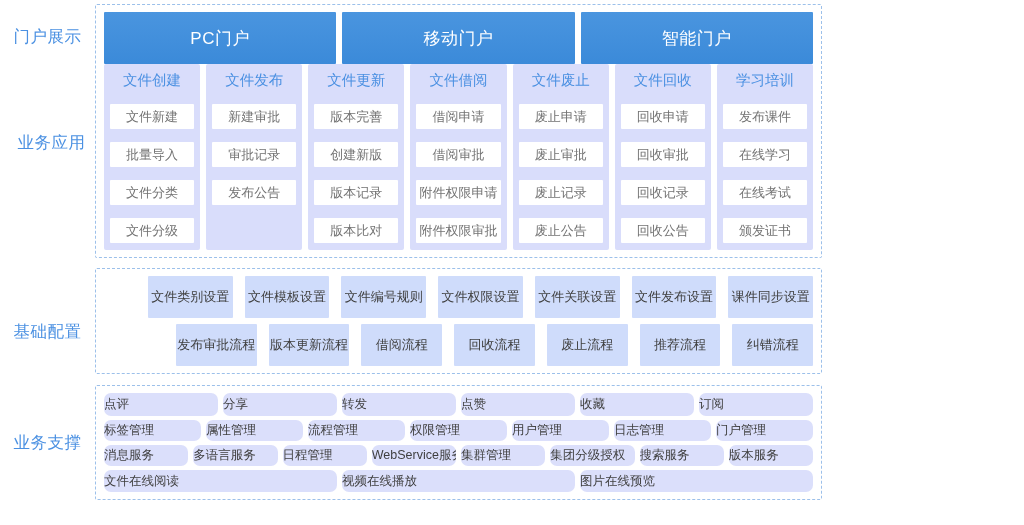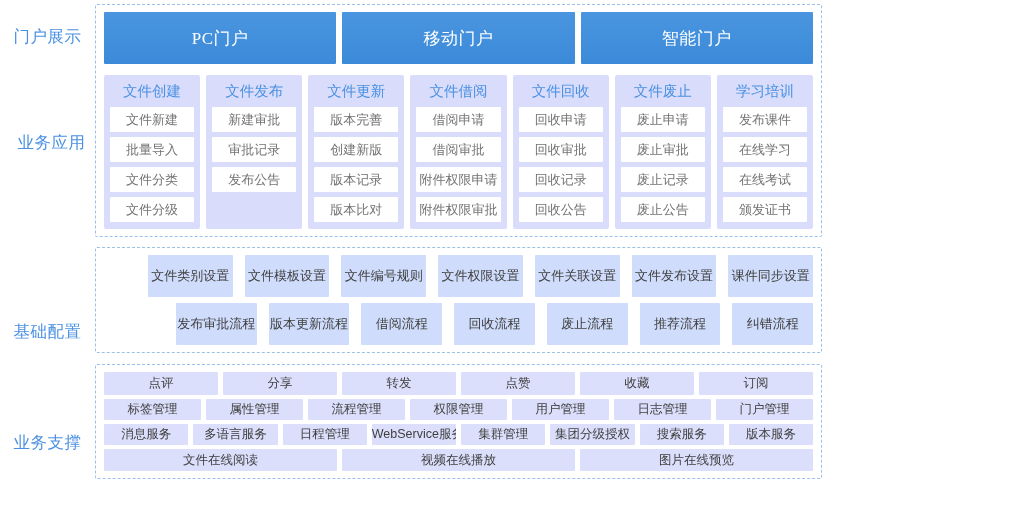--- a/index.html
+++ b/index.html
@@ -54,22 +54,21 @@
     padding: 7px 8px;
   }
   #panel-apps   { flex: 0 0 auto; }
   #panel-config { flex: 0 0 auto; margin-top: 4px; }
   #panel-support{ flex: 0 0 auto; margin-top: 5px; }
 
   
   .portal-row {
     display: flex;
     gap: 6px;
-    margin-bottom: 11px;
-    font-family: Liberation Serif, serif;
+    margin-bottom: 0;
   }
   .portal-bar {
     flex: 1 1 0;
     height: 52px;
     background: linear-gradient(180deg, #4a95df 0%, #3b8ad9 100%);
     color: #ffffff;
     font-size: 17px;
     display: flex;
     align-items: center;
     justify-content: center;
@@ -82,21 +81,21 @@
     display: flex;
     gap: 6px;
   }
   .cat-card {
     flex: 1 1 0;
     background: #d9ddfb;
     border-radius: 2px;
     padding: 5px 6px 7px 6px;
     display: flex;
     flex-direction: column;
-    gap: 5px;
+    gap: 13px;
   }
   .cat-title {
     text-align: center;
     color: #4a90e2;
     font-size: 14.5px;
     line-height: 22px;
     height: 22px;
     white-space: nowrap;
   }
   .cat-item {
@@ -137,22 +136,21 @@
     gap: 5px;
   }
   .sup-row + .sup-row { margin-top: 4px; }
   .sup-tile {
     flex: 1 1 0;
     background: #dbdffb;
     color: #3f3f3f;
     font-size: 12.5px;
     height: 21px;
     line-height: 21px;
-    text-align: center;
-    border-radius: 1px;
+    border-radius: 7px;
     white-space: nowrap;
     overflow: hidden;
   }
   .sup-row.r1 .sup-tile { height: 23px; line-height: 23px; }
   .sup-row.r4 .sup-tile { height: 22px; line-height: 22px; }
 </style>
 </head>
 <body>
 
 <div id="root">
@@ -201,33 +199,33 @@
 
         <div class="cat-card">
           <div class="cat-title">文件借阅</div>
           <div class="cat-item">借阅申请</div>
           <div class="cat-item">借阅审批</div>
           <div class="cat-item">附件权限申请</div>
           <div class="cat-item">附件权限审批</div>
         </div>
 
         <div class="cat-card">
+          <div class="cat-title">文件废止</div>
+          <div class="cat-item">废止申请</div>
+          <div class="cat-item">废止审批</div>
+          <div class="cat-item">废止记录</div>
+          <div class="cat-item">废止公告</div>
+        </div>
+
+        <div class="cat-card">
           <div class="cat-title">文件回收</div>
           <div class="cat-item">回收申请</div>
           <div class="cat-item">回收审批</div>
           <div class="cat-item">回收记录</div>
           <div class="cat-item">回收公告</div>
-        </div>
-
-        <div class="cat-card">
-          <div class="cat-title">文件废止</div>
-          <div class="cat-item">废止申请</div>
-          <div class="cat-item">废止审批</div>
-          <div class="cat-item">废止记录</div>
-          <div class="cat-item">废止公告</div>
         </div>
 
         <div class="cat-card">
           <div class="cat-title">学习培训</div>
           <div class="cat-item">发布课件</div>
           <div class="cat-item">在线学习</div>
           <div class="cat-item">在线考试</div>
           <div class="cat-item">颁发证书</div>
         </div>
 

